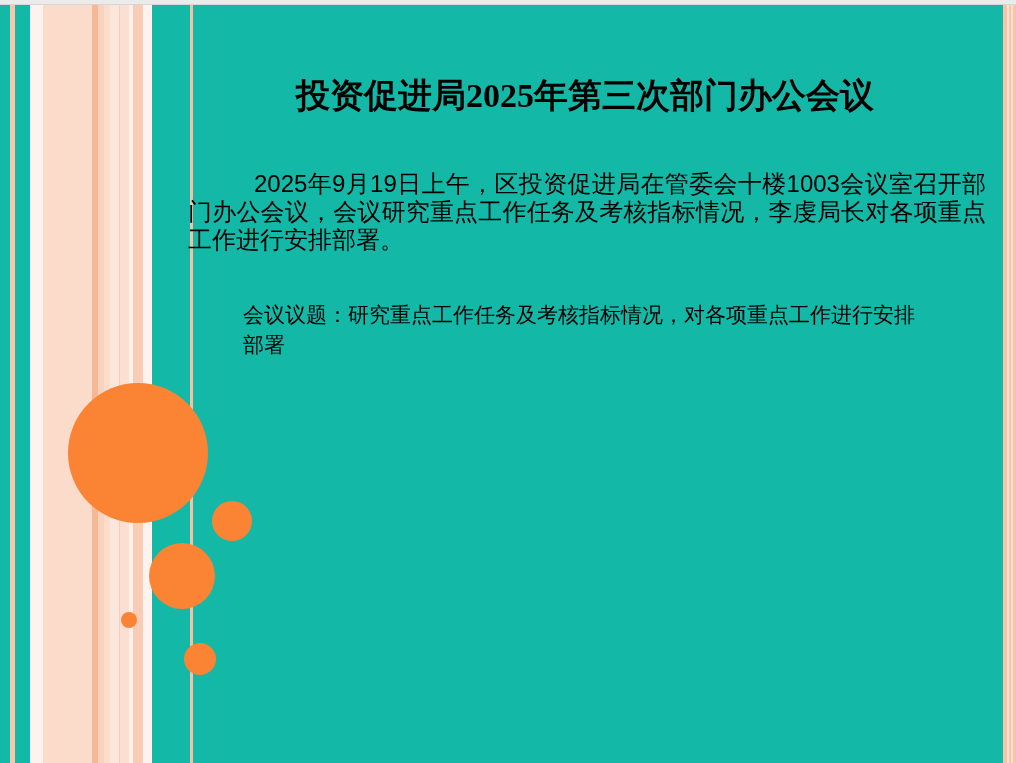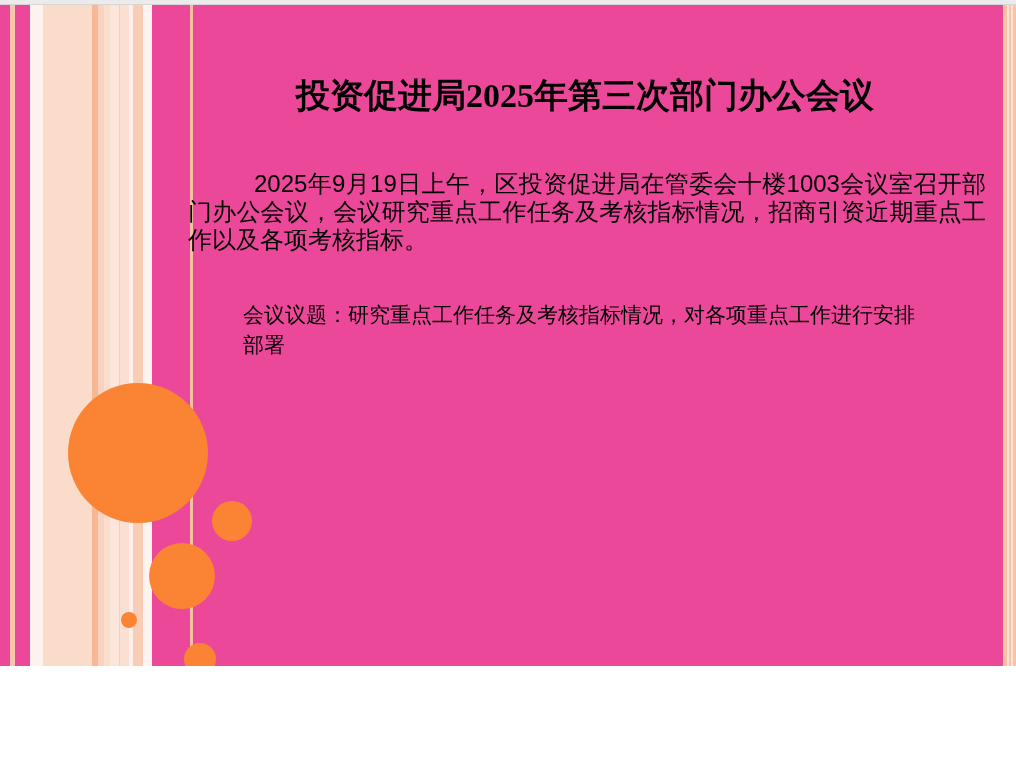--- a/index.html
+++ b/index.html
@@ -3,22 +3,22 @@
 <meta charset="utf-8">
 <style>
   html, body {
     margin: 0;
     padding: 0;
     background: #ffffff;
   }
   .slide {
     position: relative;
     width: 1016px;
-    height: 666px;
-    background: #ec4899;
+    height: 763px;
+    background: #14b8a6;
     overflow: hidden;
     font-family: "Liberation Sans", sans-serif;
     color: #000000;
   }
   
   .topbar {
     position: absolute;
     left: 0; top: 0;
     width: 1016px; height: 4px;
     background: #ebebeb;
@@ -126,18 +126,18 @@
   <div class="stripe r5"></div>
 
   <div class="circle c-big"></div>
   <div class="circle c-mid1"></div>
   <div class="circle c-mid2"></div>
   <div class="circle c-dot"></div>
   <div class="circle c-small"></div>
 
   <div class="title">投资促进局2025年第三次部门办公会议</div>
 
-  <div class="para-intro">2025年9月19日上午，区投资促进局在管委会十楼1003会议室召开部门办公会议，会议研究重点工作任务及考核指标情况，招商引资近期重点工作以及各项考核指标。</div>
+  <div class="para-intro">2025年9月19日上午，区投资促进局在管委会十楼1003会议室召开部门办公会议，会议研究重点工作任务及考核指标情况，李虔局长对各项重点工作进行安排部署。</div>
 
   <div class="topic">会议议题：研究重点工作任务及考核指标情况，对各项重点工作进行安排部署</div>
 
 
 </div>
 
 </body></html>

